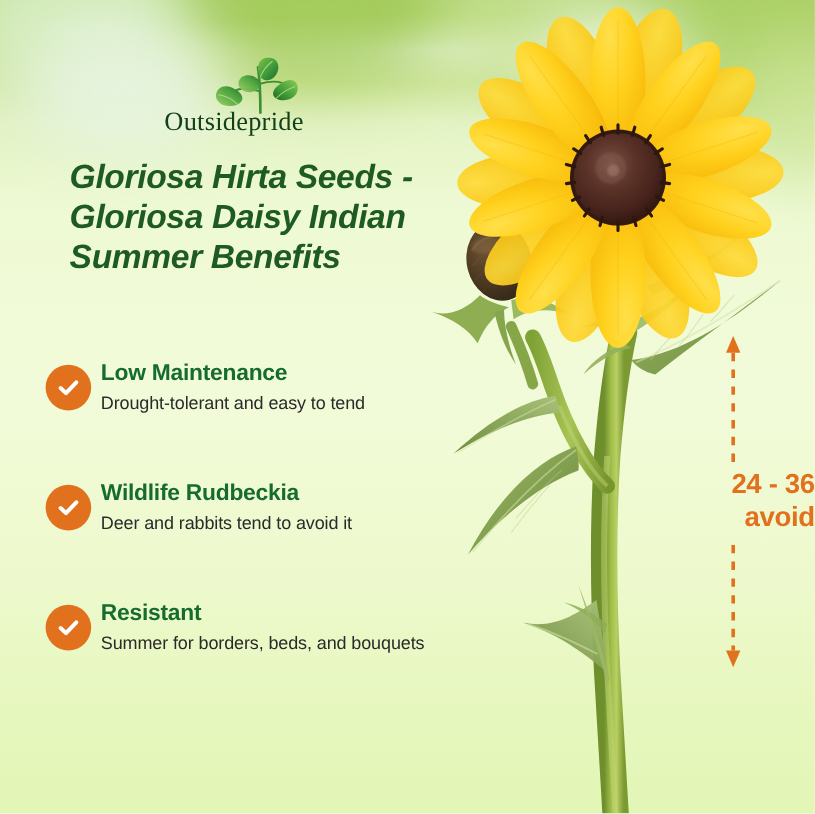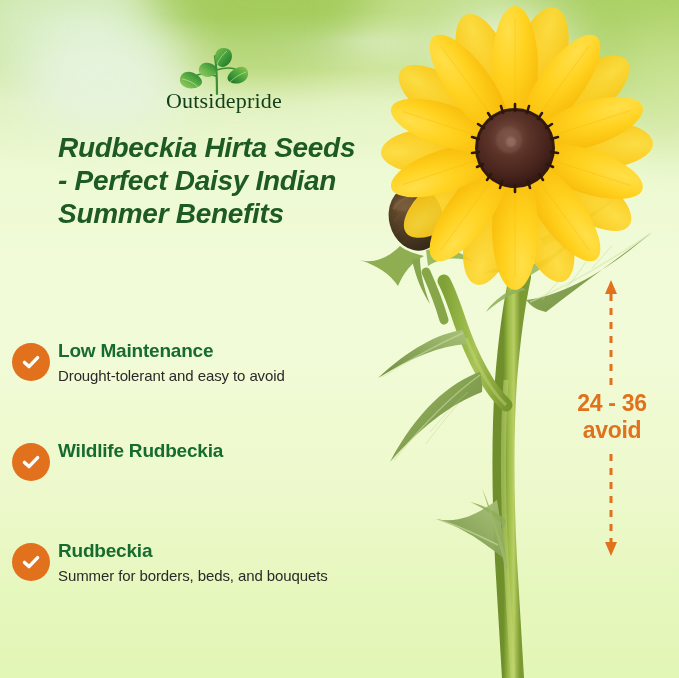--- a/index.html
+++ b/index.html
@@ -16,35 +16,35 @@
       radial-gradient(closest-side at 88% 10%, rgba(196,224,134,0.85) 0%, rgba(196,224,134,0.0) 75%),
       radial-gradient(closest-side at 30% 2%, rgba(168,206,96,0.85) 0%, rgba(168,206,96,0.0) 80%),
       linear-gradient(to bottom, #a9ce62 0%, #c6e08a 7%, #e4f3c4 15%, #eefad4 26%, #f2fbd9 48%, #edf9cc 72%, #e6f7bd 88%, #e2f6b6 100%);
   }
   .bokeh{position:absolute;border-radius:50%;filter:blur(26px);pointer-events:none;}
 
   
   #logo{position:absolute;left:116px;top:48px;width:150px;height:70px;}
   #logo-mark{position:absolute;left:55px;top:0px;width:78px;height:48px;}
   #logo-word{
-    position:absolute;left:16px;top:40px;width:150px;text-align:right;
+    position:absolute;left:4px;top:40px;width:150px;text-align:center;
     font-family:"Liberation Serif", serif;
     font-size:22px;letter-spacing:.2px;color:#12401a;white-space:nowrap;
   }
 
   
   #title{
     position:absolute;left:58px;top:131px;width:300px;
     font-weight:bold;font-style:italic;
     font-size:28px;line-height:33px;letter-spacing:-0.3px;
     color:#1e5b22;
   }
 
   
-  #benefits{position:absolute;left:12px;top:300px;width:380px;margin-top:39px;}
+  #benefits{position:absolute;left:38px;top:300px;width:380px;}
   .benefit{position:relative;height:100px;}
   .check-icon{
     position:absolute;left:0;top:4px;width:38px;height:38px;border-radius:50%;
     background:#E2711D;display:flex;align-items:center;justify-content:center;
   }
   .check-icon svg{display:block;}
   .b-text{position:absolute;left:46px;top:0;width:330px;}
   .b-title{
     font-size:19px;font-weight:bold;color:#166b2e;line-height:24px;
     letter-spacing:-0.2px;white-space:nowrap;
@@ -55,21 +55,21 @@
   }
 
   
   #plant{position:absolute;left:330px;top:0;width:349px;height:678px;}
 
   
   #height-ann{position:absolute;left:545px;top:272px;width:134px;height:290px;}
   #arrow-up{position:absolute;left:60px;top:8px;width:12px;height:110px;}
   #arrow-down{position:absolute;left:60px;top:182px;width:12px;height:102px;}
   #height-label{
-    position:absolute;left:0;top:118px;width:134px;text-align:center;
+    position:absolute;left:0;top:118px;width:134px;text-align:right;
     font-size:23px;font-weight:bold;line-height:27px;color:#E2711D;
     letter-spacing:-0.3px;
   }
 </style>
 </head>
 <body>
 
 <div id="canvas">
 
   <div class="bokeh" style="left:-40px;top:-60px;width:220px;height:150px;background:rgba(216,238,196,.9);"></div>
@@ -113,55 +113,56 @@
 
         <path d="M64 21 C72 16 78 20 77 27 C76 34 66 38 59 34 C54 31 57 25 64 21 Z" fill="url(#lf3)"></path>
         <path d="M75 24 C69 26 63 30 59 34" stroke="#c5e6a2" stroke-width="0.9" fill="none" opacity=".7"></path>
 
         <path d="M44 18 C38 13 30 14 28 20 C26 26 34 31 41 28 C46 26 47 22 44 18 Z" fill="url(#lf2)" opacity=".95"></path>
       </svg>
     </div>
     <div id="logo-word">Outsidepride</div>
   </div>
 
-  <div id="title">Rudbeckia Hirta Seeds - Perfect Daisy Indian Summer Benefits</div>
+  <div id="title">Gloriosa Hirta Seeds - Gloriosa Daisy Indian Summer Benefits</div>
 
   <div id="benefits">
 
     <div class="benefit">
       <div class="check-icon">
         <svg viewBox="0 0 24 24" width="24" height="24">
           <path d="M5.5 12.4 L10 16.6 L18.6 7.6" fill="none" stroke="#ffffff" stroke-width="3.4" stroke-linecap="round" stroke-linejoin="round"></path>
         </svg>
       </div>
       <div class="b-text">
         <div class="b-title">Low Maintenance</div>
-        <div class="b-desc">Drought-tolerant and easy to avoid</div>
+        <div class="b-desc">Drought-tolerant and easy to tend</div>
       </div>
     </div>
 
     <div class="benefit">
       <div class="check-icon">
         <svg viewBox="0 0 24 24" width="24" height="24">
           <path d="M5.5 12.4 L10 16.6 L18.6 7.6" fill="none" stroke="#ffffff" stroke-width="3.4" stroke-linecap="round" stroke-linejoin="round"></path>
         </svg>
       </div>
       <div class="b-text">
         <div class="b-title">Wildlife Rudbeckia</div>
+        <div class="b-desc">Deer and rabbits tend to avoid it</div>
       </div>
     </div>
 
     <div class="benefit">
       <div class="check-icon">
         <svg viewBox="0 0 24 24" width="24" height="24">
           <path d="M5.5 12.4 L10 16.6 L18.6 7.6" fill="none" stroke="#ffffff" stroke-width="3.4" stroke-linecap="round" stroke-linejoin="round"></path>
         </svg>
       </div>
       <div class="b-text">
-        <div class="b-title">Rudbeckia</div>
+        <div class="b-title">Resistant</div>
         <div class="b-desc">Summer for borders, beds, and bouquets</div>
       </div>
     </div>
 
   </div>
 
   <div id="plant">
     <svg viewBox="0 0 349 678" width="349" height="678">
       <defs>
         <linearGradient id="stemG" x1="0" y1="0" x2="1" y2="0">

